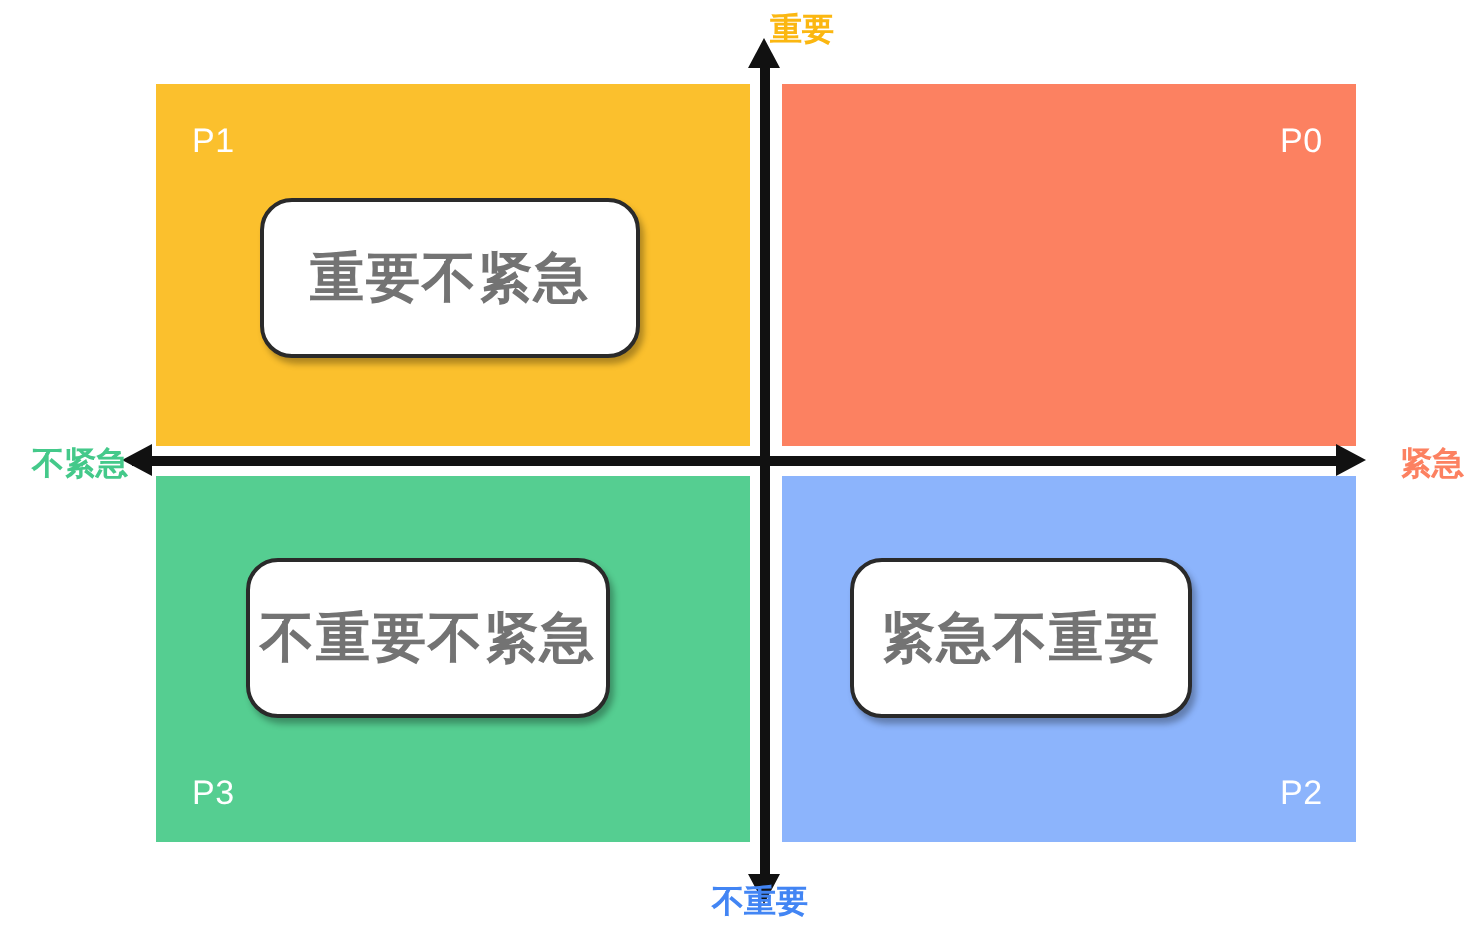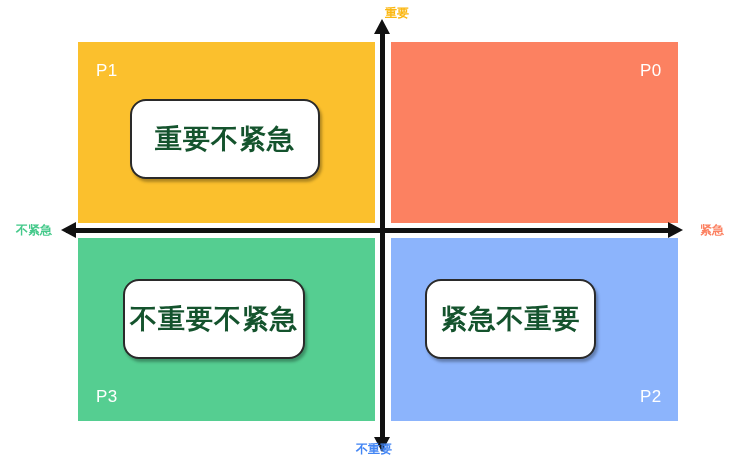--- a/index.html
+++ b/index.html
@@ -40,21 +40,21 @@
     box-sizing:border-box;
     display:flex;
     align-items:center;
     justify-content:center;
     box-shadow:2px 3px 3px rgba(0,0,0,0.30);
   }
   .labelbox span{
     font-family:"DejaVu Sans","Liberation Sans",sans-serif;
     font-size:27px;
     font-weight:700;
-    color:#14532d;
+    color:#737373;
     letter-spacing:1px;
     white-space:nowrap;
   }
   #box-p1{left:130px;top:99px;width:190px;height:80px;}
   #box-p0{left:424px;top:99px;width:186px;height:80px;}
   #box-p3{left:123px;top:279px;width:182px;height:80px;}
   #box-p2{left:425px;top:279px;width:171px;height:80px;}
 
   
   .axis-line{position:absolute;background:#111111;}
@@ -86,21 +86,21 @@
     left:668px;top:222px;
     border-top:8.5px solid transparent;
     border-bottom:8.5px solid transparent;
     border-left:15px solid #111111;
   }
 
   
   .axis-label{
     position:absolute;
     font-family:"DejaVu Sans","Liberation Sans",sans-serif;
-    font-size:12px;
+    font-size:16px;
     font-weight:700;
     line-height:1;
     white-space:nowrap;
   }
   #label-top{left:385px;top:7px;color:#FBB711;}
   #label-bottom{left:356px;top:443px;color:#4285F4;}
   #label-left{left:16px;top:224px;color:#44C98A;}
   #label-right{left:700px;top:224px;color:#FC8161;}
 </style>
 </head>

